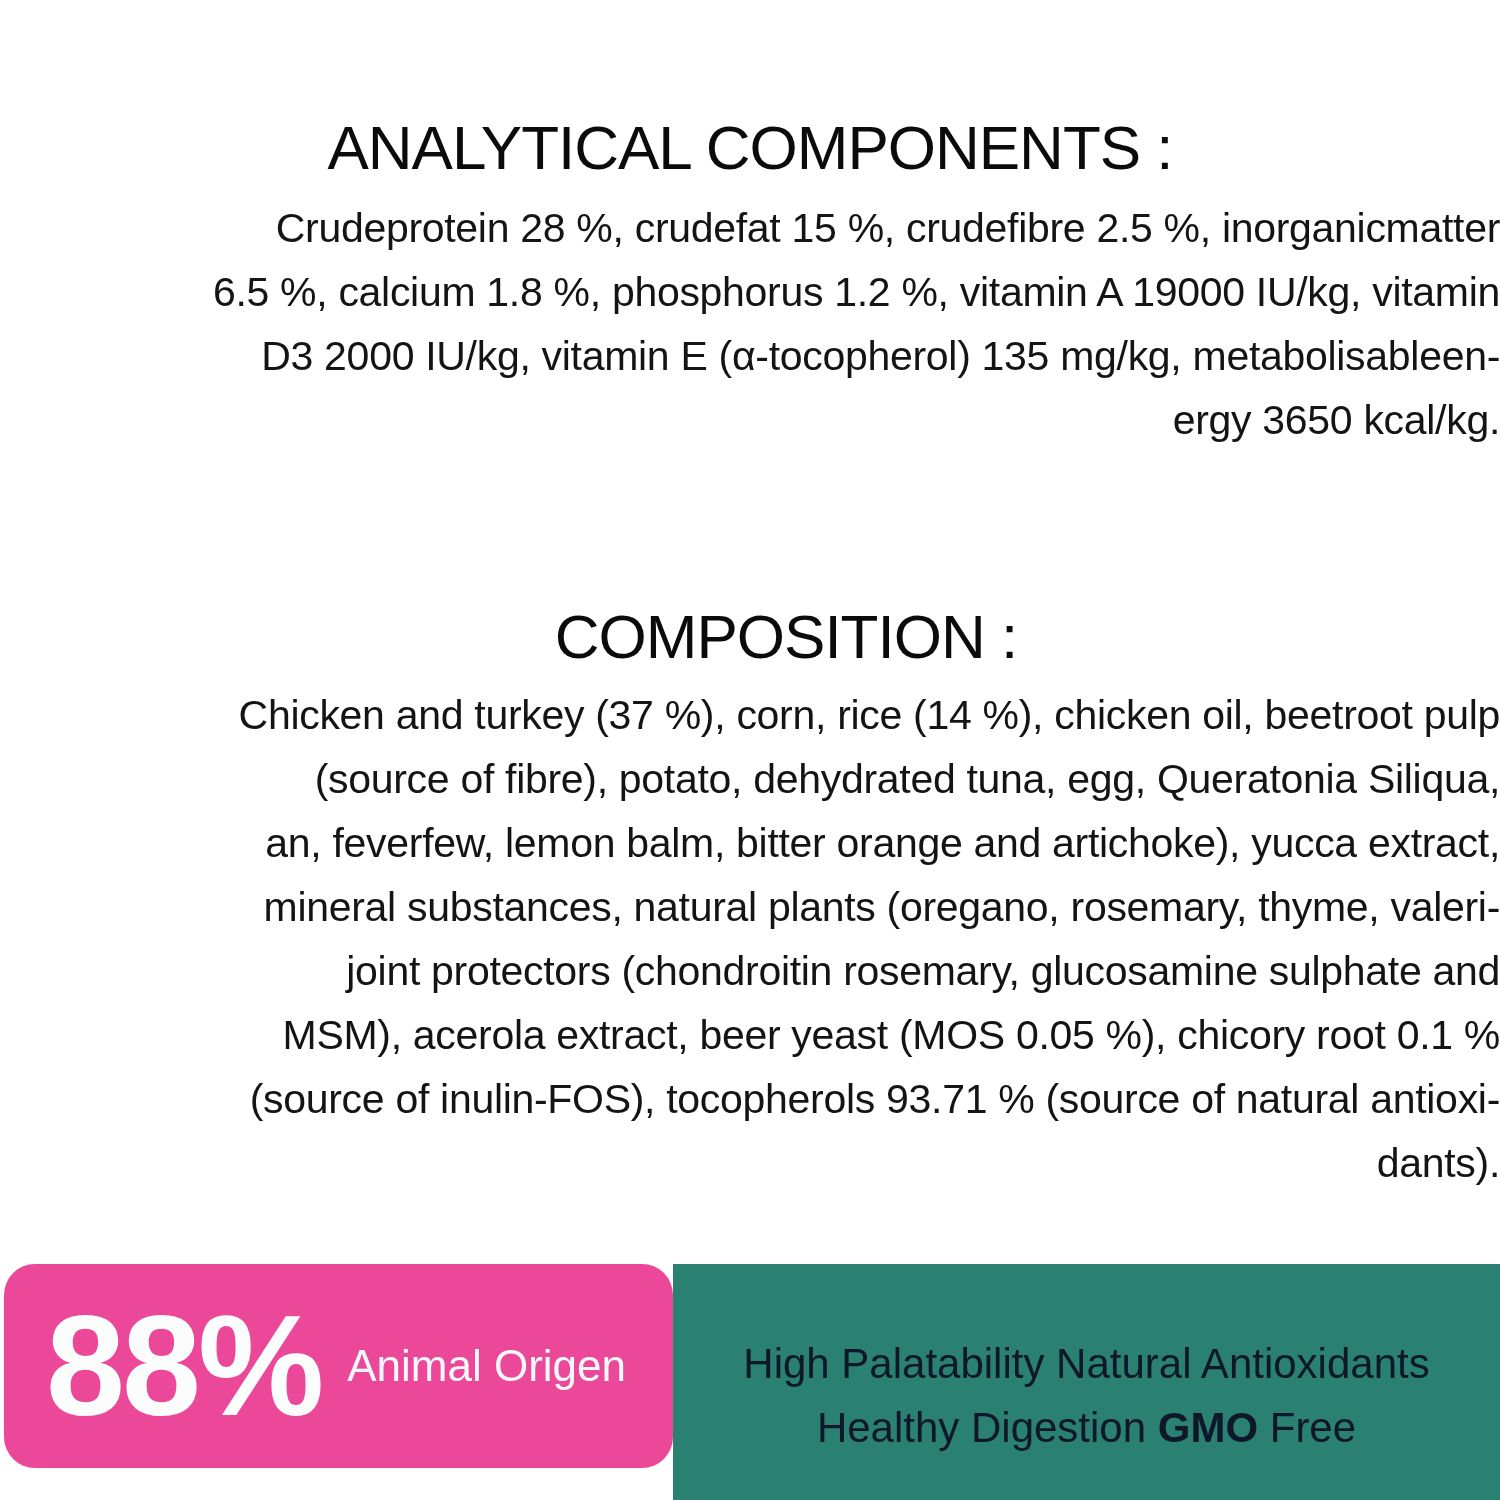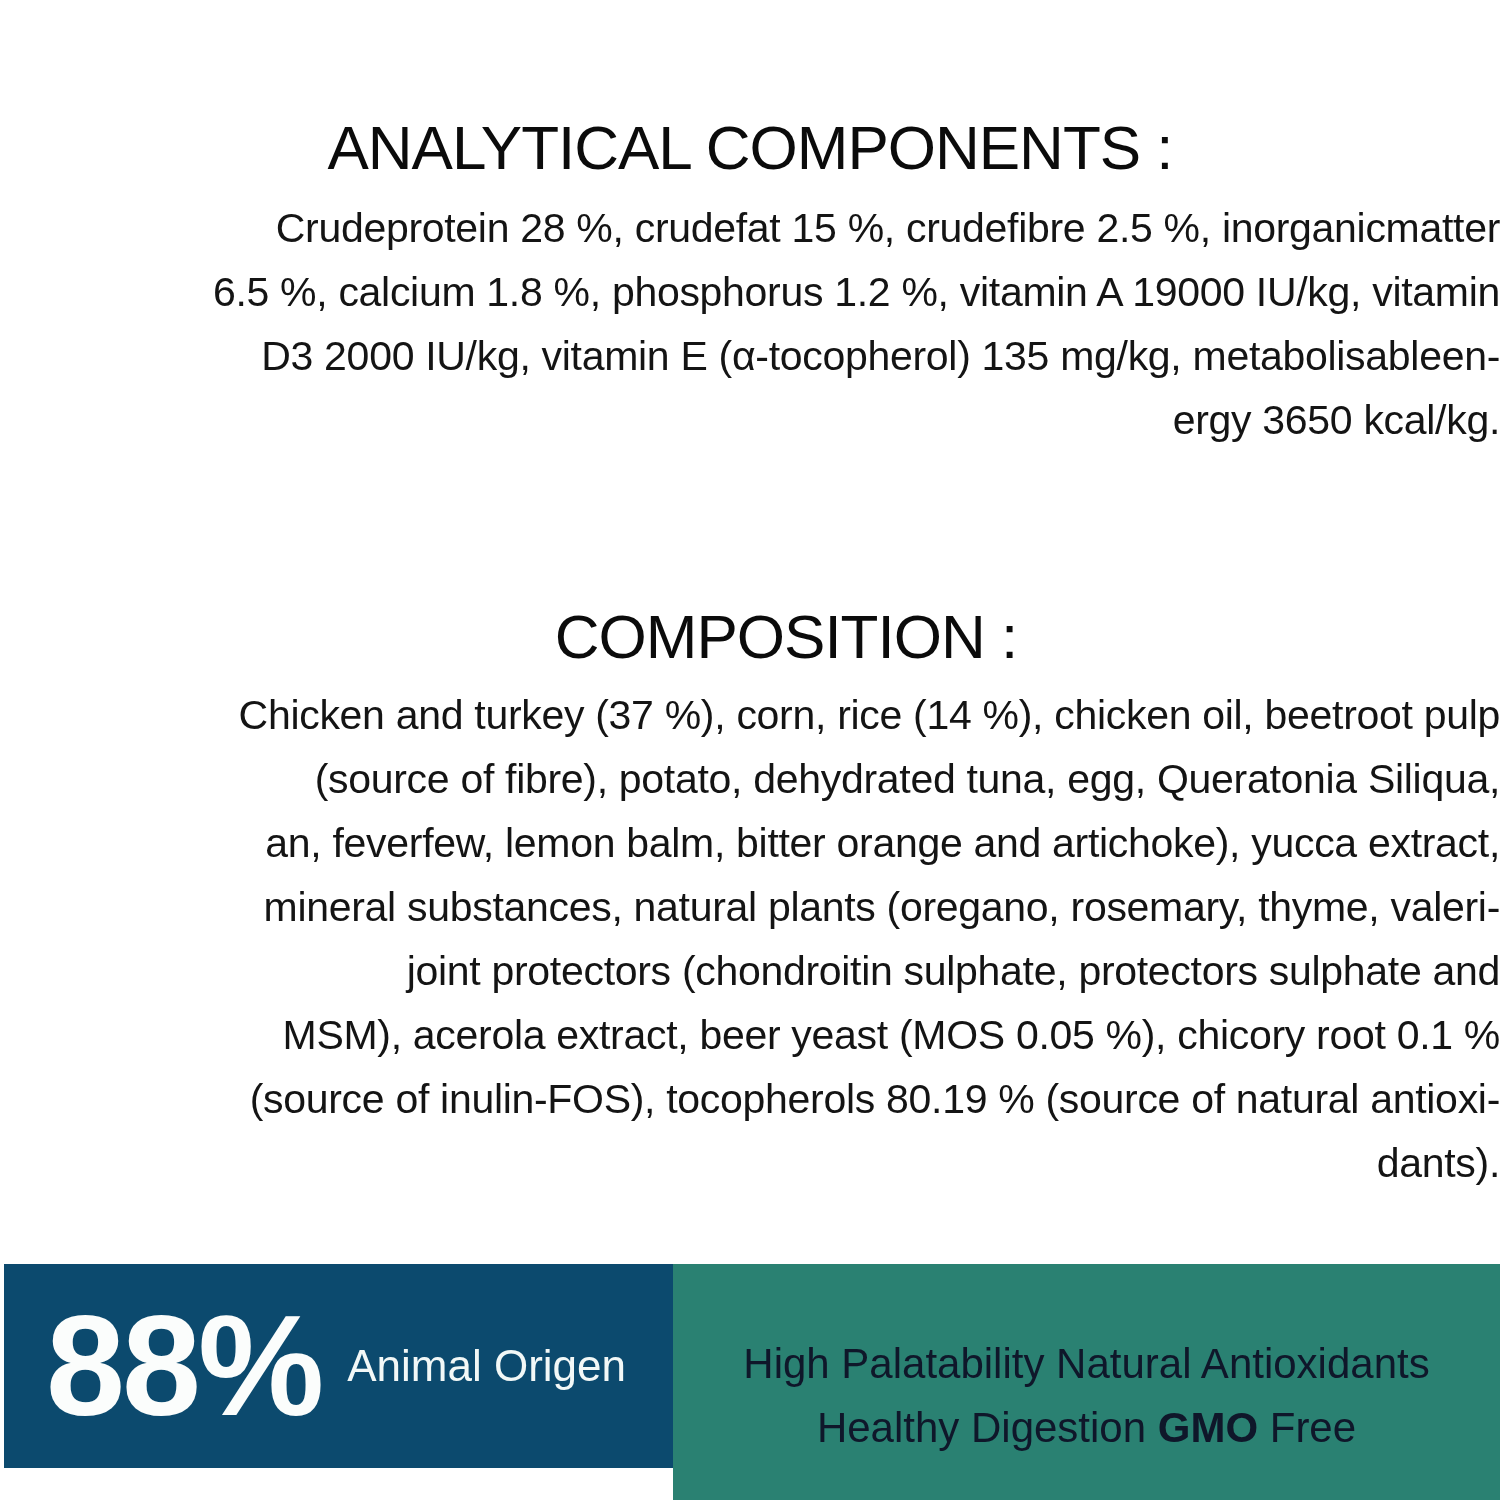--- a/index.html
+++ b/index.html
@@ -108,29 +108,29 @@
     <div class="line">ergy 3650 kcal/kg.</div>
   </div>
 
   <div class="heading" id="composition-heading">COMPOSITION :</div>
 
   <div class="para" id="composition-para">
     <div class="line">Chicken and turkey (37 %), corn, rice (14 %), chicken oil, beetroot pulp</div>
     <div class="line">(source of fibre), potato, dehydrated tuna, egg, Queratonia Siliqua,</div>
     <div class="line">an, feverfew, lemon balm, bitter orange and artichoke), yucca extract,</div>
     <div class="line">mineral substances, natural plants (oregano, rosemary, thyme, valeri-</div>
-    <div class="line">joint protectors (chondroitin sulphate, protectors sulphate and</div>
+    <div class="line">joint protectors (chondroitin rosemary, glucosamine sulphate and</div>
     <div class="line">MSM), acerola extract, beer yeast (MOS 0.05 %), chicory root 0.1 %</div>
-    <div class="line">(source of inulin-FOS), tocopherols 80.19 % (source of natural antioxi-</div>
+    <div class="line">(source of inulin-FOS), tocopherols 93.71 % (source of natural antioxi-</div>
     <div class="line">dants).</div>
   </div>
 
   <div class="banner">
 
-    <div class="panel-left" style="background: #0c4a6e;">
+    <div class="panel-left" style="background: #ec4899; border-radius: 31px;">
       <span class="pct">88%</span>
       <span class="pct-label">
         <span class="line" style="display:block">Animal Origen</span>
       </span>
     </div>
 
     <div class="panel-right" style="background: rgb(42, 129, 114);">
       <div class="line">High Palatability Natural Antioxidants</div>
       <div class="line"><span>Healthy Digestion </span><span class="bold">GMO</span><span> Free</span></div>
     </div>

